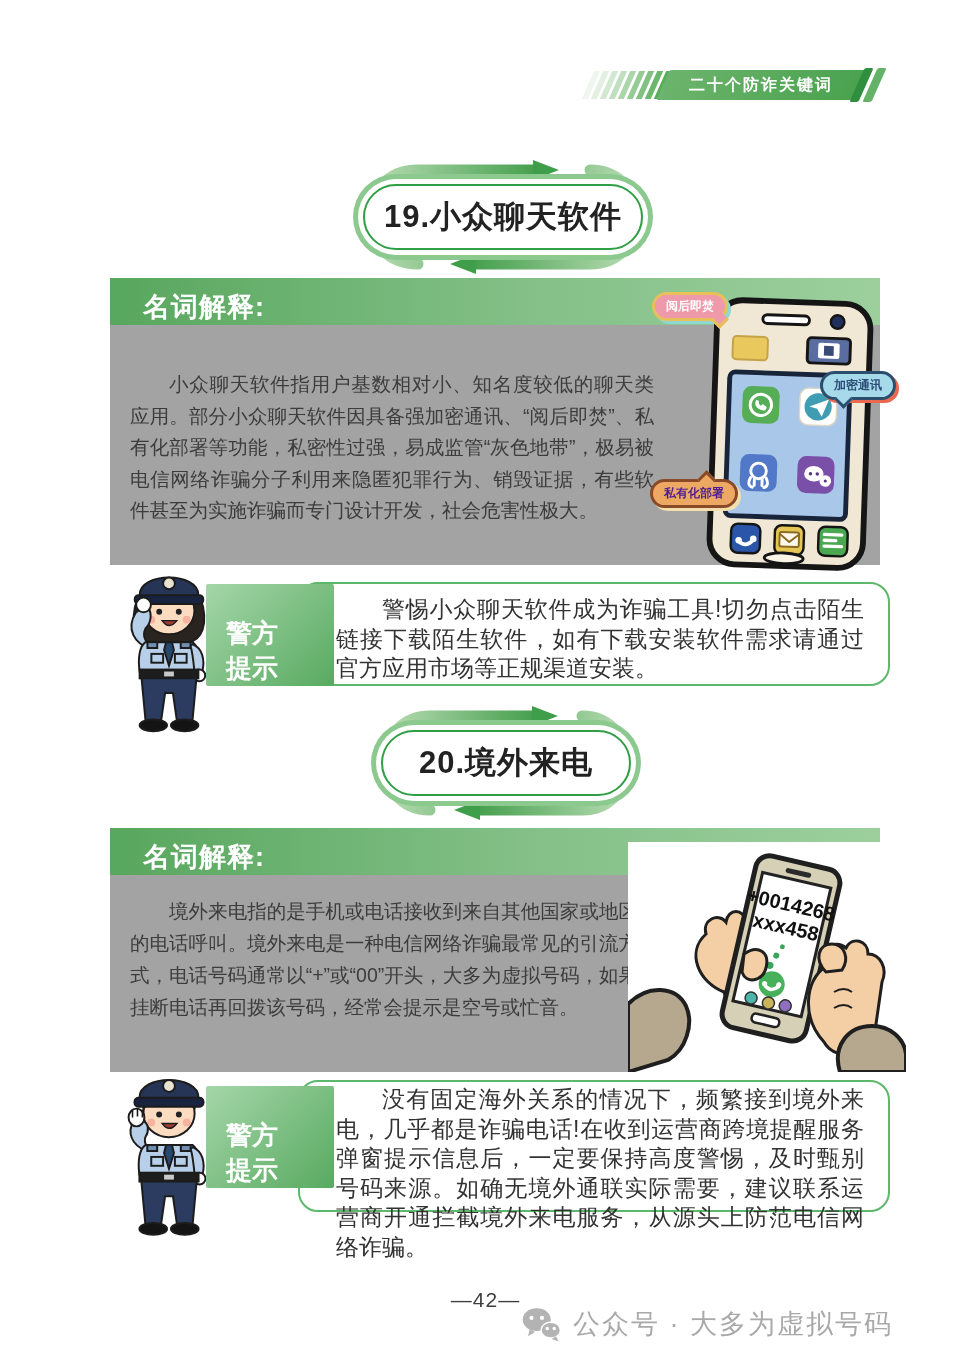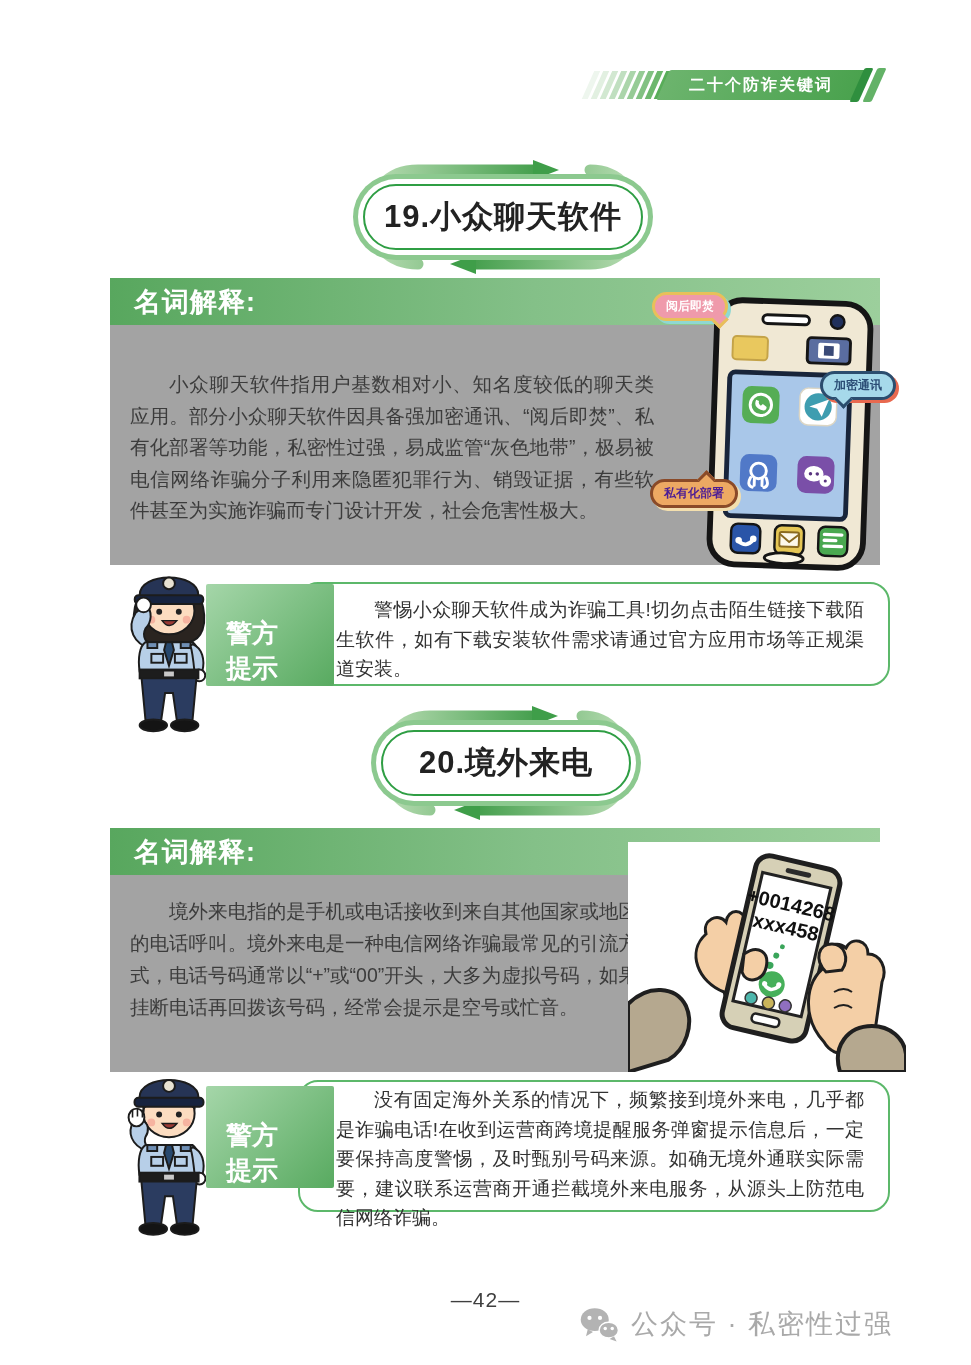--- a/index.html
+++ b/index.html
@@ -24,21 +24,21 @@
       box-shadow:0 0 0 5px #ffffff, 0 0 0 10px #8cc98f;
       display:flex; align-items:center; justify-content:center;
       font-size:31px; font-weight:bold; color:#222; letter-spacing:1px; }
   .tb19 { left:338px; top:164px; width:330px; height:106px; }
   .tb19 .title-pill { left:25px; top:20px; width:280px; height:66px; }
   .tb20 { left:356px; top:710px; width:300px; height:106px; }
   .tb20 .title-pill { left:25px; top:20px; width:250px; height:66px; }
 
   
   .explain { position:absolute; left:110px; width:770px; z-index:1; }
-  .explain-bar { height:47px; background:linear-gradient(90deg,#58a75e,#84c088 55%,#9ccf9c); display:flex; align-items:center; padding-left:24px;
+  .explain-bar { height:47px; background:linear-gradient(90deg,#58a75e,#84c088 55%,#9ccf9c); display:flex; align-items:flex-end; padding-left:33px;
       color:#fff; font-weight:bold; font-size:27px; letter-spacing:1px; }
   .explain-body { background:#a3a3a3; }
   .explain-body p { color:#3c3c3c; text-indent:2em; text-align:justify; }
   .ex19 { top:278px; }
   .ex19 .explain-body { height:240px; }
   .ex19 p { padding:44px 0 0 20px; width:544px; font-size:19.5px; line-height:31.5px; }
   .ex20 { top:828px; }
   .ex20 .explain-body { height:197px; }
   .ex20 p { padding:20px 0 0 20px; width:528px; font-size:19.5px; line-height:32px; }
 
@@ -59,21 +59,21 @@
   .bb-private { left:650px; top:479px; background:#eda963; border:3px solid #8a4a28; color:#4c1d95; box-shadow:3px 3px 0 #f3dfae; }
   .bb-private:after { background:#eda963; border-left:3px solid #8a4a28; border-top:3px solid #8a4a28; right:22px; top:-9px; }
 
   
   .police-label { position:absolute; width:128px; height:102px; border-radius:2px; z-index:3;
       background:linear-gradient(135deg,#a5d6a9,#58aa60); display:flex; align-items:flex-end; padding-left:20px; }
   .police-label span { display:block; width:2.3em; color:#fff; font-size:26px; font-weight:bold; line-height:1.35; }
   .pl19 { left:206px; top:584px; }
   .pl20 { left:206px; top:1086px; }
   .tip-box { position:absolute; left:298px; width:592px; background:#fff; border:2.5px solid #5cb86a; border-radius:20px; z-index:2; }
-  .tip-box p { margin:0; padding:11px 24px 0 36px; font-size:19px; line-height:29.5px; color:#333; text-indent:2em; text-align:justify; }
+  .tip-box p { margin:0; padding:11px 24px 0 36px; font-size:23px; line-height:29.5px; color:#333; text-indent:2em; text-align:justify; }
   .tip19 { top:582px; height:104px; }
   .tip20 { top:1080px; height:132px; }
   .tip20 p { padding-top:3px; }
 
   
   .page-number { position:absolute; top:1288px; left:0; width:100%; text-align:center; font-size:21px; color:#3f3f3f; letter-spacing:1px; }
   .footer-brand { position:absolute; right:78px; top:1306px; display:flex; align-items:center; gap:10px; }
   .footer-brand span { font-size:27px; color:#a9a9a9; letter-spacing:2px; }
 </style>
 </head>
@@ -339,16 +339,16 @@
     <svg width="42" height="36" viewBox="0 0 48 40">
       <ellipse cx="18" cy="15" rx="16" ry="13" fill="#b3b3b3"></ellipse>
       <path d="M10 26 l-2 8 8 -5 z" fill="#b3b3b3"></path>
       <circle cx="12" cy="13" r="2.4" fill="#fff"></circle>
         <circle cx="24" cy="13" r="2.4" fill="#fff"></circle>
       <ellipse cx="34" cy="27" rx="11" ry="9" fill="#b3b3b3" stroke="#fff" stroke-width="1.5"></ellipse>
       <path d="M40 34 l3 6 -8 -3 z" fill="#b3b3b3"></path>
       <circle cx="30" cy="25" r="2" fill="#fff"></circle>
         <circle cx="38" cy="25" r="2" fill="#fff"></circle>
     </svg>
-    <span>公众号 · 私密性过强</span>
+    <span>公众号 · 大多为虚拟号码</span>
   </div>
 
 </div>
 
 </body></html>

